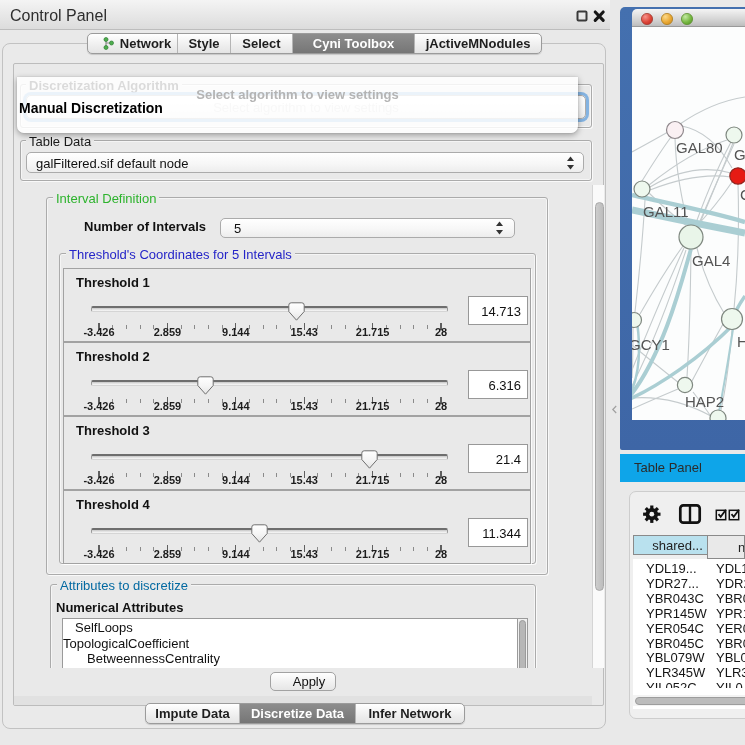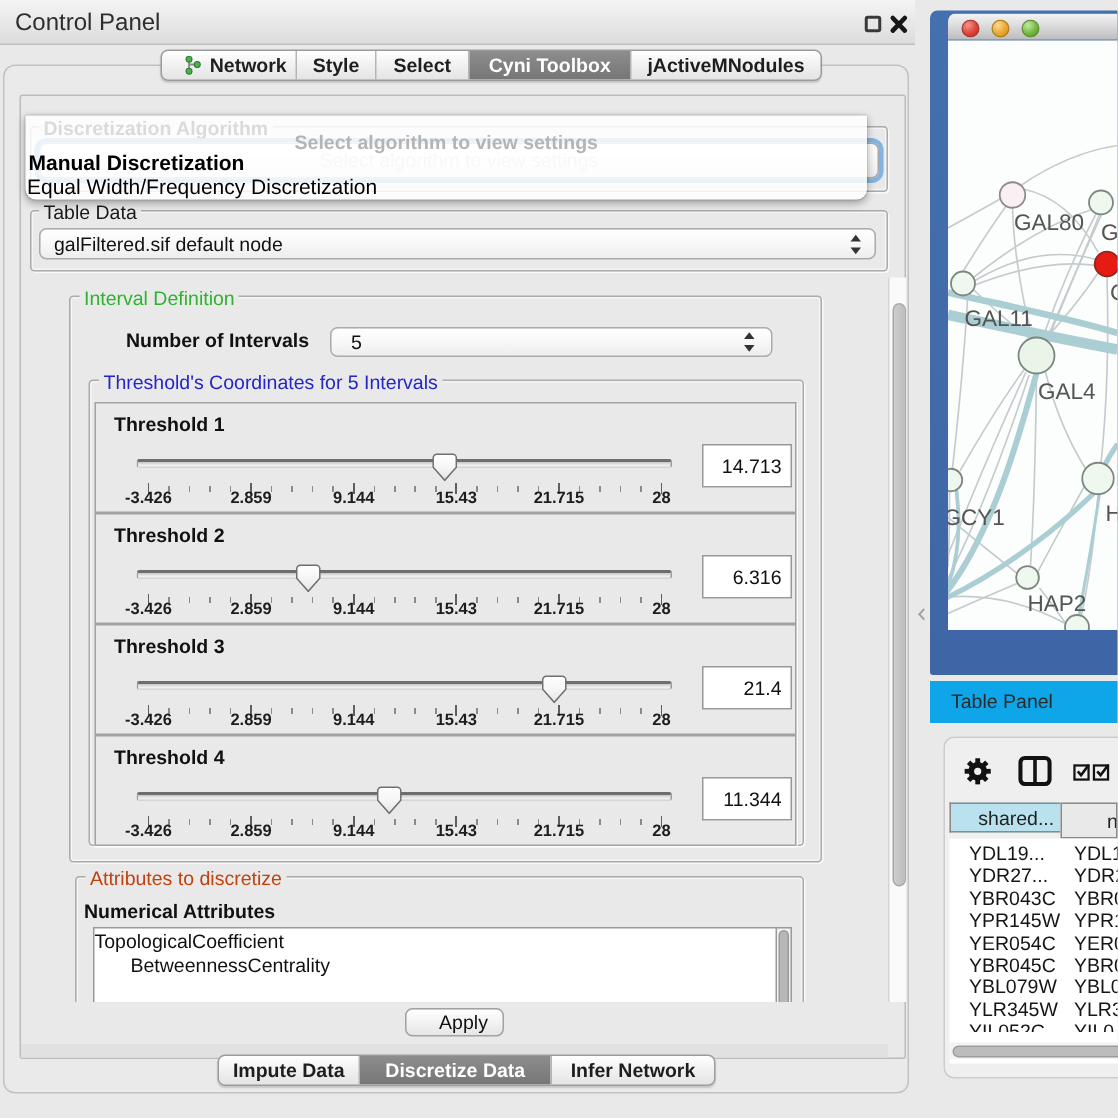--- a/index.html
+++ b/index.html
@@ -89,32 +89,32 @@
 </style></head>
 <body>
 <div id="titlebar">
   <span class="txt">Control Panel</span>
   <svg class="abs" style="left:575px;top:9px" width="32" height="14" viewBox="0 0 32 14">
     <rect x="2.5" y="2.5" width="9" height="9" rx="1" fill="none" stroke="#3a3a3a" stroke-width="2"></rect>
     <path d="M20.2,3 L28.2,11.4 M28.2,3 L20.2,11.4" stroke="#161616" stroke-width="3.1" stroke-linecap="round"></path>
   </svg>
 </div>
 
-<div class="seg" style="left:87px; top:33px; height:21px;margin-left:20px;">
+<div class="seg" style="left:87px; top:33px; height:21px;">
   <div class="it" style="width:90px; padding-left:8px;">
     <svg width="13" height="13" viewBox="0 0 13 13" style="margin-right:5px">
       <path d="M4,2.5 V10.5 M4,6 H9" stroke="#8a8a8a" stroke-width="1.2" fill="none"></path>
       <circle cx="4" cy="2.5" r="2" fill="#4fae4f" stroke="#2e7d32" stroke-width="0.7"></circle>
       <circle cx="4" cy="10.5" r="2" fill="#4fae4f" stroke="#2e7d32" stroke-width="0.7"></circle>
       <circle cx="9.5" cy="6" r="2" fill="#4fae4f" stroke="#2e7d32" stroke-width="0.7"></circle>
     </svg>
     Network</div>
   <div class="it" style="width:53px;">Style</div>
   <div class="it" style="width:62px;">Select</div>
-  <div class="it sel" style="width:108px;text-align:center;">Cyni Toolbox</div>
+  <div class="it sel" style="width:122px;text-align:center;">Cyni Toolbox</div>
   <div class="it" style="width:126px;">jActiveMNodules</div>
 </div>
 
 <div id="outerpanel"></div>
 <div id="innerpanel"></div>
 
 <div class="group" style="left:20px; top:84px; width:572px; height:44px;"></div>
 <div class="gtitle" style="left:26px; top:78px; font-weight:bold; color:#1a1a1a;">Discretization Algorithm</div>
 <div class="combo" style="left:26px; top:95px; width:560px; height:24px; box-shadow:0 0 0 3px rgba(98,160,222,0.75);">
   <span class="ctext" style="left:50%; transform:translate(-50%,-50%); color:#d0d0d0;">Select algorithm to view settings</span>
@@ -353,49 +353,49 @@
           <span class="tlab" style="left:210.2px">15.43</span>
           <span class="tlab" style="left:278.6px">21.715</span>
           <span class="tlab" style="left:347.0px">28</span>
         </div>
   <div class="vbox">
           <span>11.344</span>
         </div>
 </div>
 
     <div class="group" style="left:50px; top:584px; width:486px; height:110px;"></div>
-    <div class="gtitle" style="left:57px; top:578px; color:#c2410c;">Attributes to discretize</div>
+    <div class="gtitle" style="left:57px; top:578px; color:#0369a1;">Attributes to discretize</div>
     <div class="abs" style="left:56px; top:600px; font-size:13px; font-weight:bold; color:#111;">Numerical Attributes</div>
     <div class="abs" style="left:62px; top:618px; width:456px; height:70px; background:#fff; border:1px solid #9a9a9a; font-size:13px; color:#111;">
+      <div style="padding-left:12px; height:15.5px; line-height:17px;">SelfLoops</div>
       <div style="height:15.5px; line-height:17px;">TopologicalCoefficient</div>
       <div style="padding-left:24px; height:15.5px; line-height:17px;">BetweennessCentrality</div>
     </div>
     <div class="abs" style="left:518px; top:618px; width:10px; height:70px; background:#f0f0f0; border:1px solid #9a9a9a; border-left:none;">
       <div class="abs" style="left:1px; top:1px; width:7px; height:66px; background:#b7b7b7; border:1px solid #9b9b9b; border-radius:4px;"></div>
     </div>
   </div>
 </div>
 
 <div id="vsb">
     <div class="th"></div>
   </div>
 
 <div class="btn" style="left:270px; top:672px; width:66px; height:19px;">Apply</div>
 
 <div class="abs" style="left:14px; top:696px; width:578px; height:9px; background:#e1e1e1;"></div>
 <div class="seg" style="left:145px; top:703px; height:21px;">
   <div class="it" style="width:94px;">Impute Data</div>
-  <div class="it sel" style="width:128px;">Discretize Data</div>
+  <div class="it sel" style="width:116px;">Discretize Data</div>
   <div class="it" style="width:108px;">Infer Network</div>
 </div>
 
 <div id="popup">
   <div class="r1">Select algorithm to view settings</div>
   <div class="r2">Manual Discretization</div>
-  <div class="r3">Equal Width/Frequency Discretization</div>
 </div>
 
 <svg class="abs" style="left:611px; top:404px;" width="7" height="11" viewBox="0 0 7 11">
   <path d="M5.2,2 L1.8,5.5 L5.2,9" stroke="#a0a0a0" stroke-width="1.2" fill="none"></path>
 </svg>
 
 <div id="netwin"></div>
 <div id="nettitle">
   <svg class="abs" style="left:8px; top:4px;" width="80" height="12" viewBox="0 0 80 12">
     <defs>

